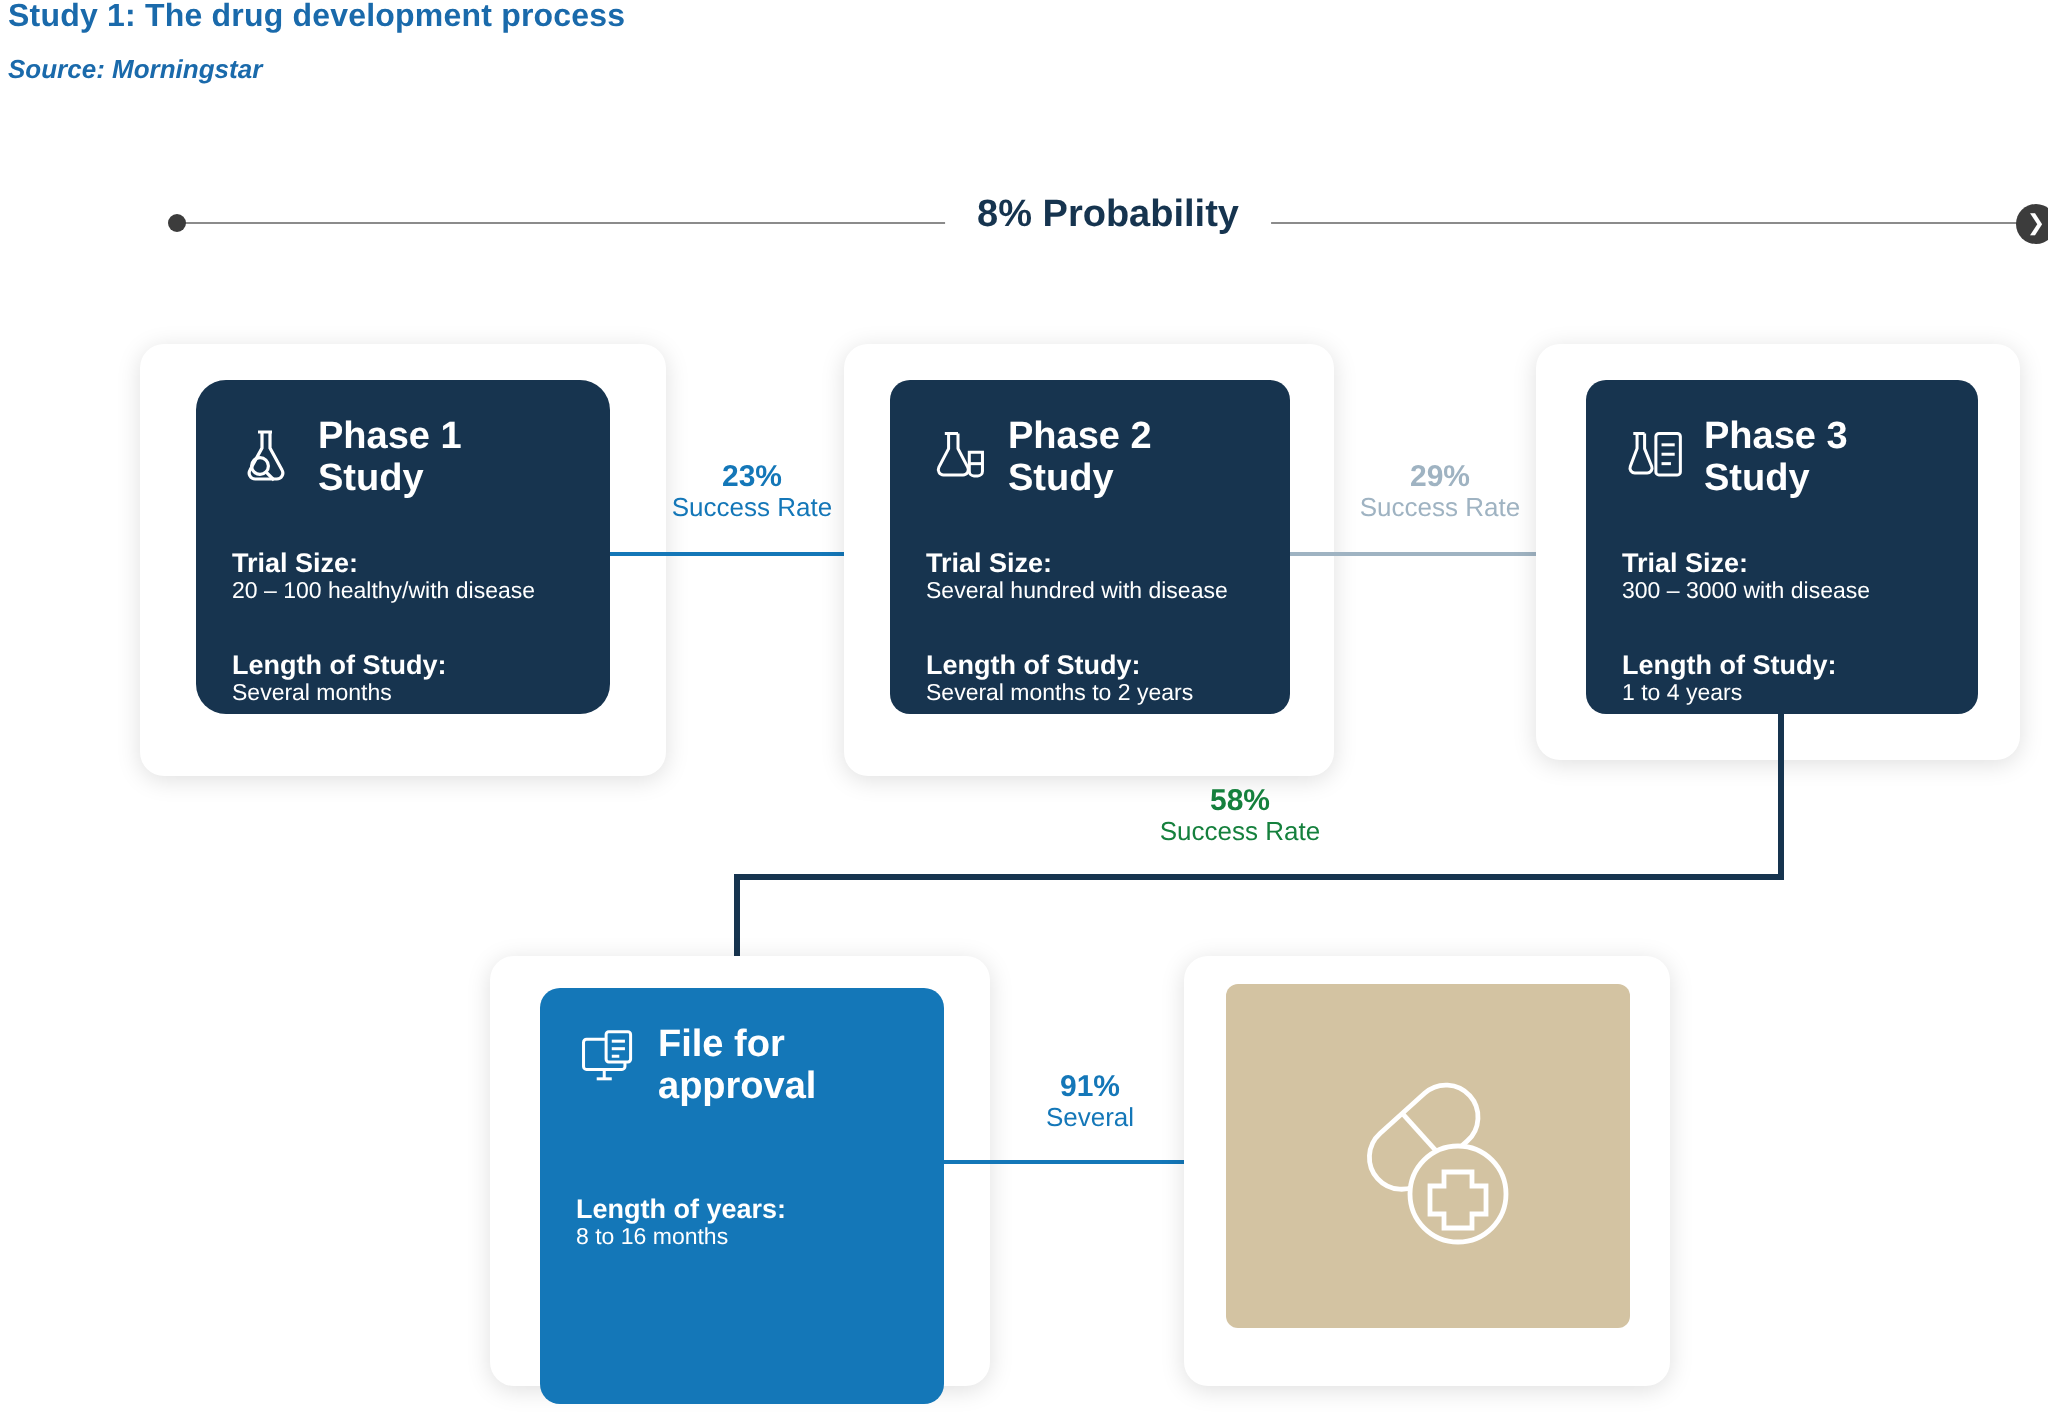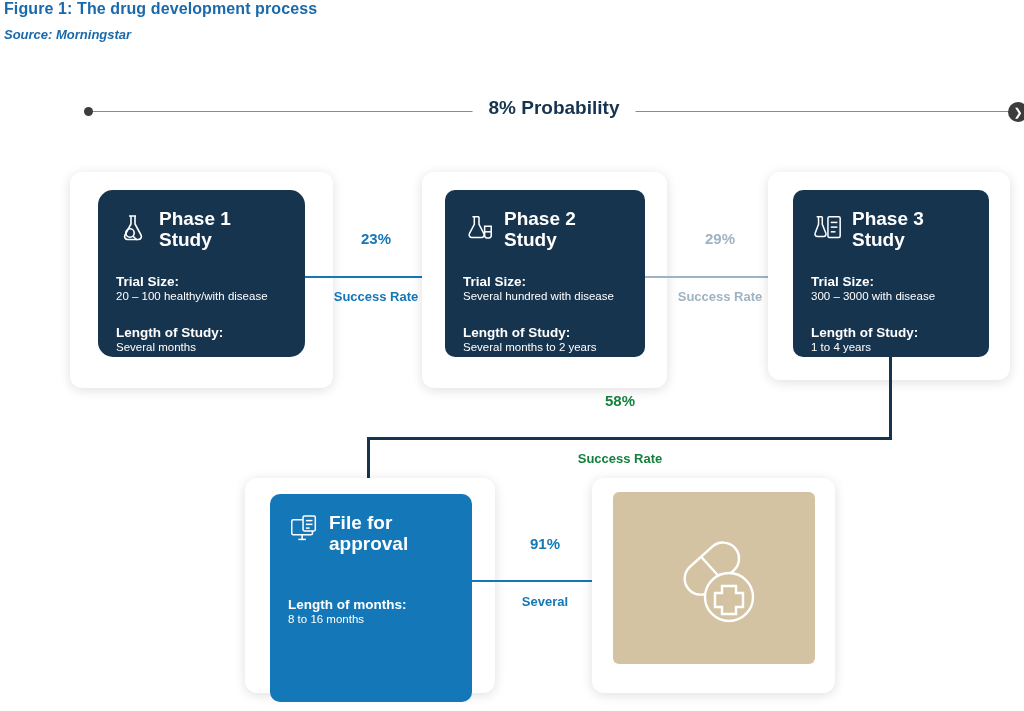--- a/index.html
+++ b/index.html
@@ -157,43 +157,42 @@
     line-height: 1.15;
     white-space: nowrap;
   }
   .rate .pct {
     font-size: 15px;
     font-weight: bold;
     color: #1477b8;
   }
   .rate .cap {
     font-size: 13px;
-    font-weight: bold;
+    font-weight: normal;
     color: #1477b8;
-    margin-top: 43px;
   }
   .rate.grey .pct, .rate.grey .cap { color: #9fb3c2; }
   .rate.dark .pct, .rate.dark .cap { color: #15803d; }
 
   
   .pill-panel {
     position: absolute;
     background: #d3c3a2;
     border-radius: 6px;
     display: flex;
     align-items: center;
     justify-content: center;
   }
 </style>
 </head>
 <body>
 
 <div class="page">
 
-  <div class="fig-title">Figure 1: The drug development process</div>
+  <div class="fig-title">Study 1: The drug development process</div>
   <div class="fig-source">Source: Morningstar</div>
 
   <div class="rail">
     <div class="rail-line"></div>
     <div class="rail-dot"></div>
     <div class="rail-arrow">❯</div>
     <div class="rail-label">8% Probability</div>
   </div>
 
   <div class="card-shadow" style="left:70px; top:172px; width:263px; height:216px;"></div>
@@ -284,21 +283,21 @@
           <line x1="11" y1="27" x2="19" y2="27"></line>
           <line x1="15" y1="22" x2="15" y2="27"></line>
           <rect x="16" y="2" width="13" height="16" rx="1.4" fill="#1477b8"></rect>
           <line x1="19" y1="7" x2="26" y2="7"></line>
           <line x1="19" y1="11" x2="26" y2="11"></line>
           <line x1="19" y1="15" x2="23" y2="15"></line>
         </svg>
       </span>
       <span class="card-title" style="max-width:110px;">File for approval</span>
     </div>
-    <div class="lbl" style="margin-top:42px;">Length of months:</div>
+    <div class="lbl" style="margin-top:42px;">Length of years:</div>
     <div class="val">8 to 16 months</div>
   </div>
 
   <div class="conn" style="left:472px; top:580px; width:145px; height:2px;"></div>
   <div class="conn-arrow" style="left:604px; top:571px;">❯</div>
   <div class="rate" style="left:490px; top:535px; width:110px;">
     <div class="pct">91%</div>
     <div class="cap">Several</div>
   </div>
 

